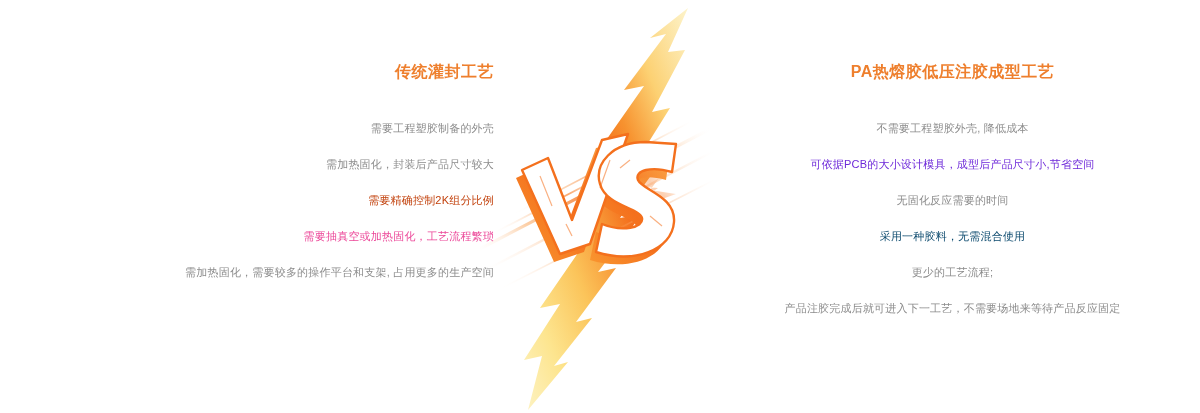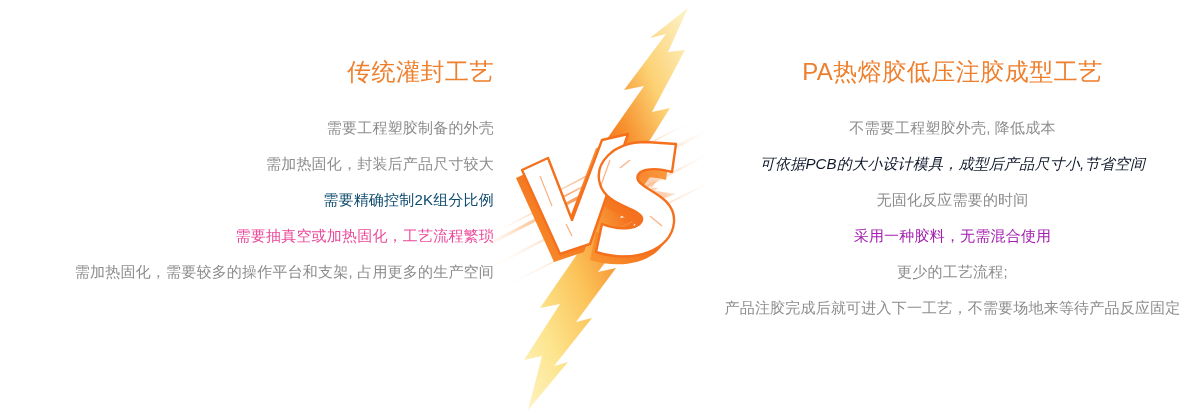--- a/index.html
+++ b/index.html
@@ -42,58 +42,58 @@
   #right-column {
     left: 705px;
     width: 495px;
     text-align: left;
   }
 
   .col-title {
     position: absolute;
     top: 58px;
     width: 100%;
-    font-size: 24px;
+    font-size: 16px;
     line-height: 28px;
-    font-weight: 400;
+    font-weight: 700;
     letter-spacing: 0.5px;
     white-space: nowrap;
   }
   #left-column .col-title { right: 0; text-align: right; }
   #right-column .col-title { left: 0; text-align: left; }
 
   .items {
     position: absolute;
     top: 110px;
     width: 100%;
     list-style: none;
     margin: 0;
     padding: 0;
   }
   .item {
     height: 36px;
     line-height: 36px;
-    font-size: 15px;
+    font-size: 11px;
     white-space: nowrap;
     letter-spacing: 0.2px;
   }
   #left-column .item { text-align: right; }
   #right-column .item { text-align: center; }
 </style>
 </head>
 <body>
 
 <div id="stage" style="background: rgb(255, 255, 255);">
 
   <div class="column" id="left-column">
     <div class="col-title" style="color: rgb(238, 127, 45);">传统灌封工艺</div>
     <ul class="items">
       <li class="item" style="color: rgb(140, 140, 140);">需要工程塑胶制备的外壳</li>
       <li class="item" style="color: rgb(140, 140, 140);">需加热固化，封装后产品尺寸较大</li>
-      <li class="item" style="color: #0c4a6e;">需要精确控制2K组分比例</li>
+      <li class="item" style="color: #c2410c;">需要精确控制2K组分比例</li>
       <li class="item" style="color: #ec4899;">需要抽真空或加热固化，工艺流程繁琐</li>
       <li class="item" style="color: rgb(140, 140, 140);">需加热固化，需要较多的操作平台和支架, 占用更多的生产空间</li>
     </ul>
   </div>
 
   <div id="vs-graphic">
     <svg width="240" height="413" viewBox="0 0 240 413" xmlns="http://www.w3.org/2000/svg">
       <defs>
         <linearGradient id="boltGrad" x1="0" y1="1" x2="1" y2="0">
           <stop offset="0%" stop-color="#fdf3c4"></stop>
@@ -173,21 +173,21 @@
           <path d="M170 216 L182 226" fill="none"></path>
         </g>
       </g>
     </svg>
   </div>
 
   <div class="column" id="right-column">
     <div class="col-title" style="color: rgb(238, 127, 45); text-align: center;">PA热熔胶低压注胶成型工艺</div>
     <ul class="items">
       <li class="item" style="color: rgb(140, 140, 140);">不需要工程塑胶外壳, 降低成本</li>
-      <li class="item" style="color: #0f172a; font-style: italic;">可依据PCB的大小设计模具，成型后产品尺寸小,节省空间</li>
+      <li class="item" style="color: #6d28d9;">可依据PCB的大小设计模具，成型后产品尺寸小,节省空间</li>
       <li class="item" style="color: rgb(140, 140, 140);">无固化反应需要的时间</li>
-      <li class="item" style="color: #a21caf;">采用一种胶料，无需混合使用</li>
+      <li class="item" style="color: #0c4a6e;">采用一种胶料，无需混合使用</li>
       <li class="item" style="color: rgb(140, 140, 140);">更少的工艺流程;</li>
       <li class="item" style="color: rgb(140, 140, 140);">产品注胶完成后就可进入下一工艺，不需要场地来等待产品反应固定</li>
     </ul>
   </div>
 
 </div>
 
 </body></html>

